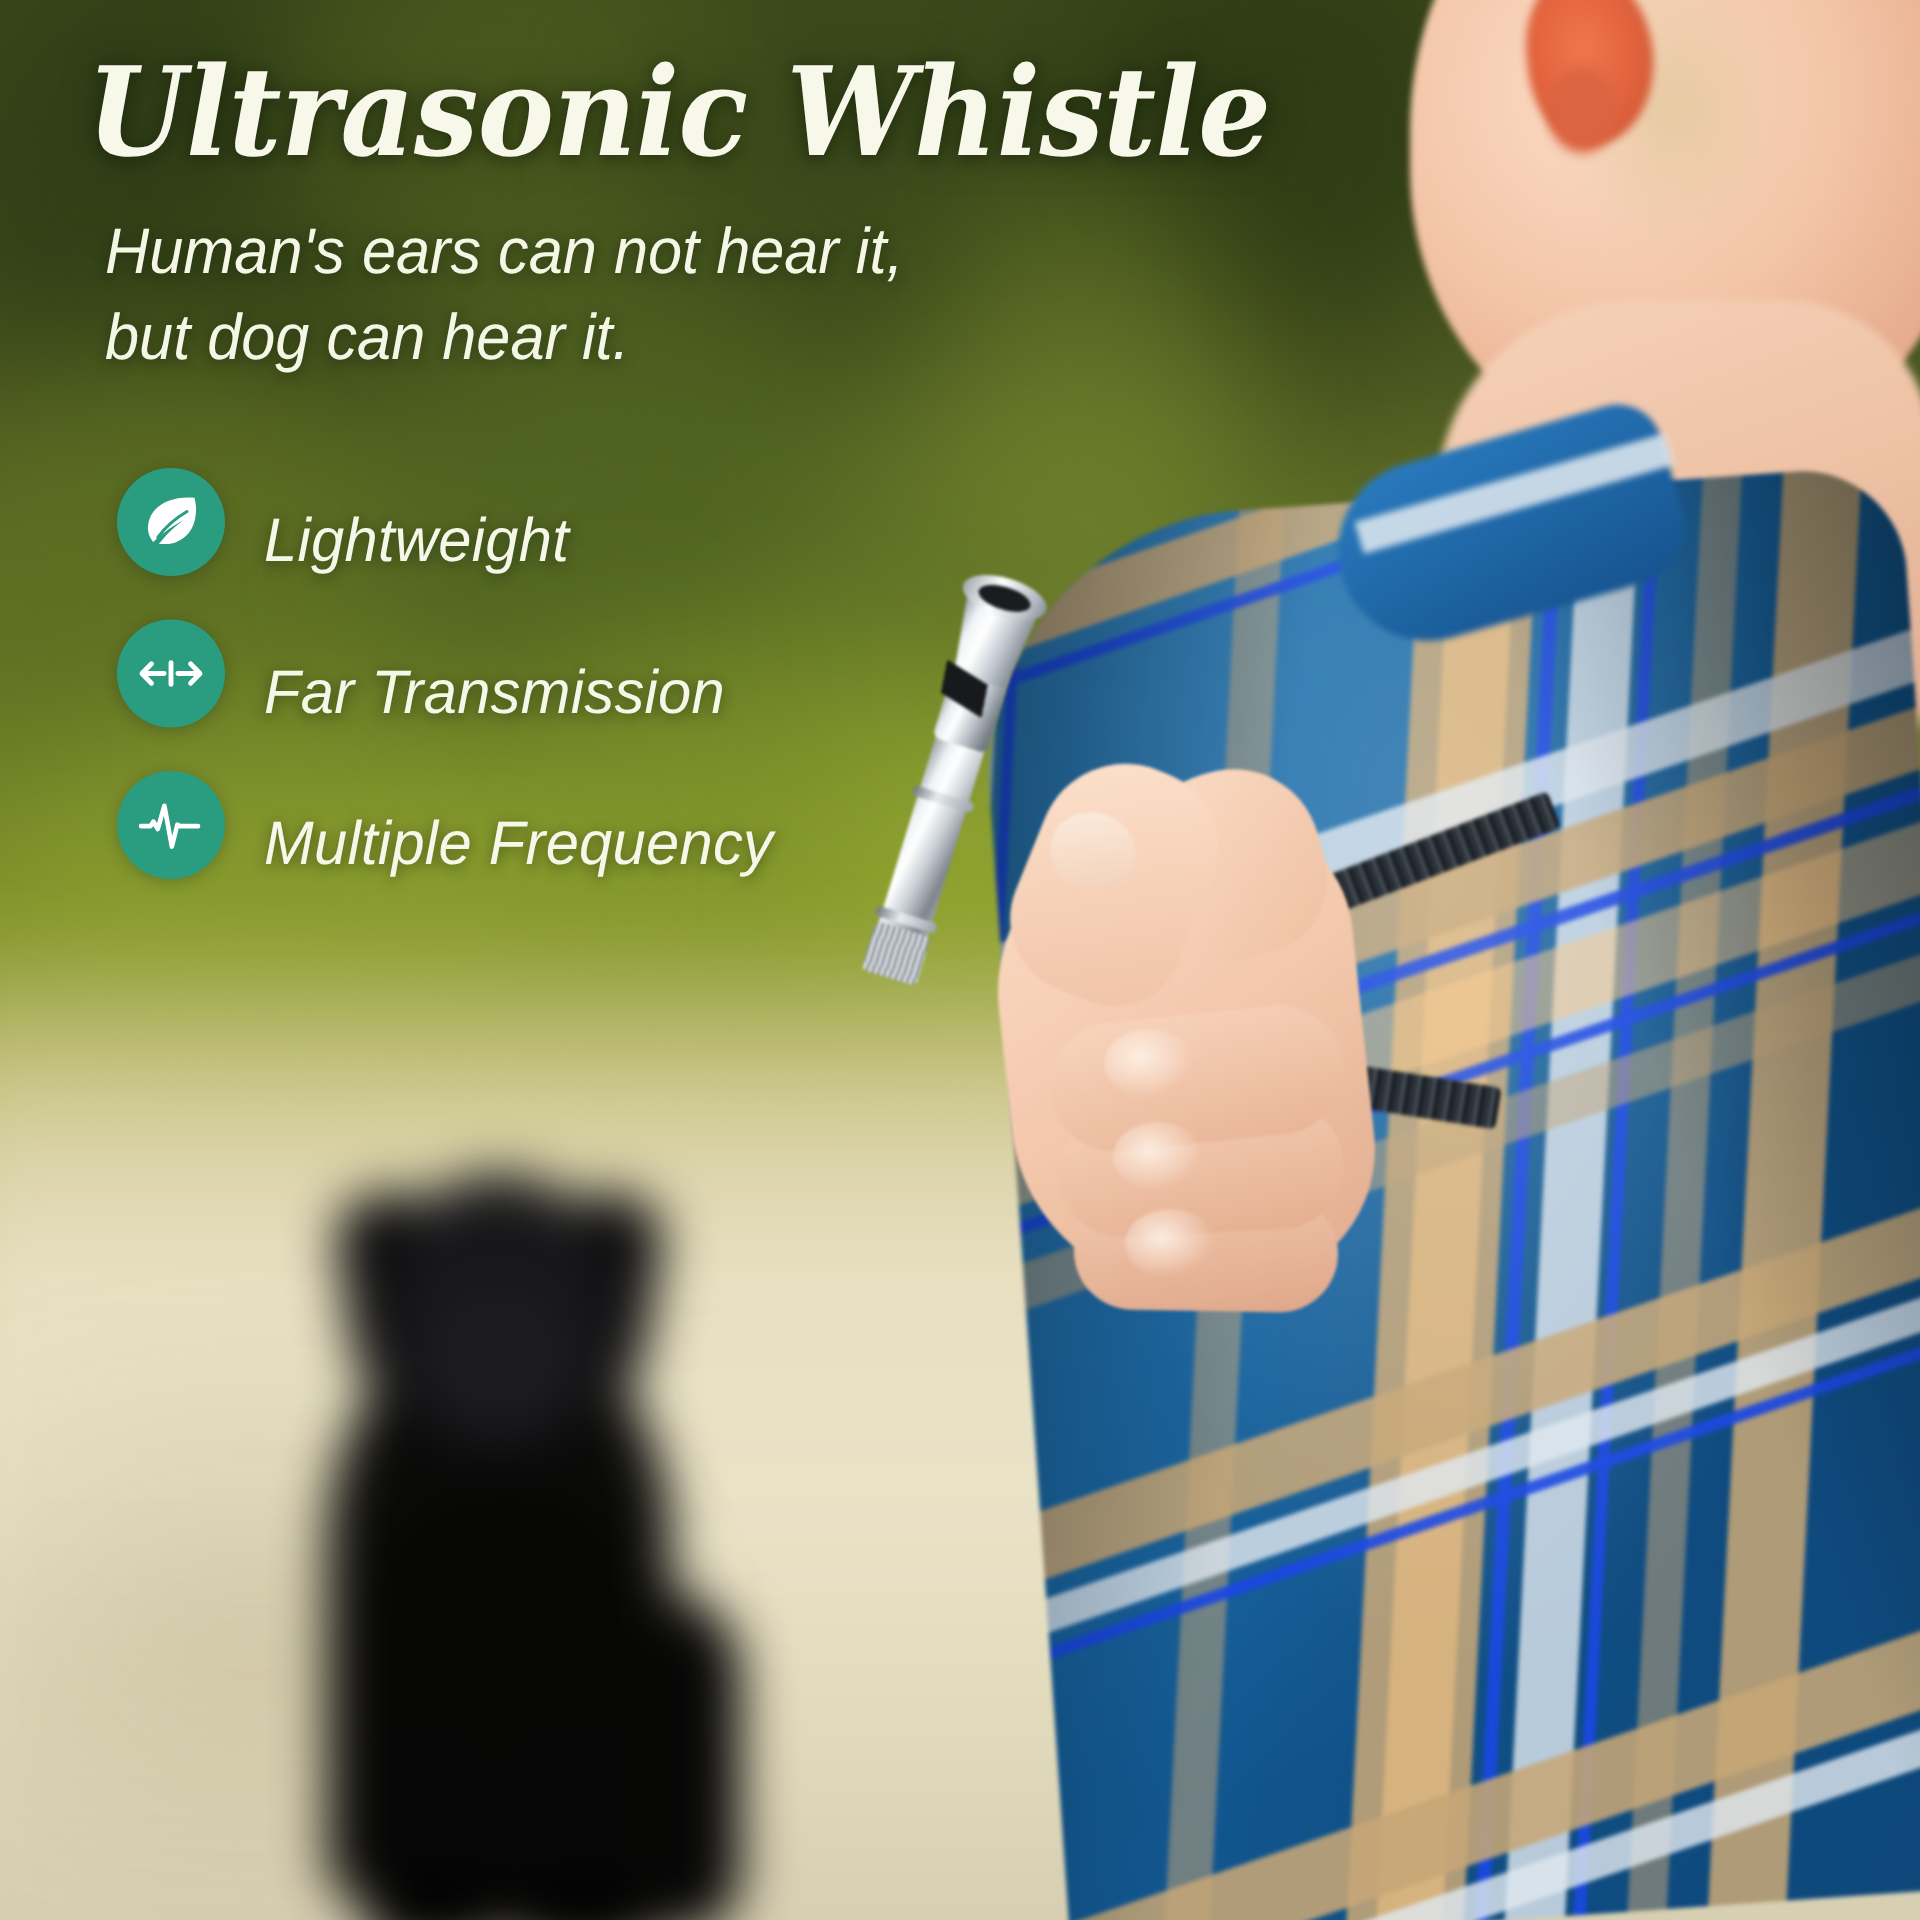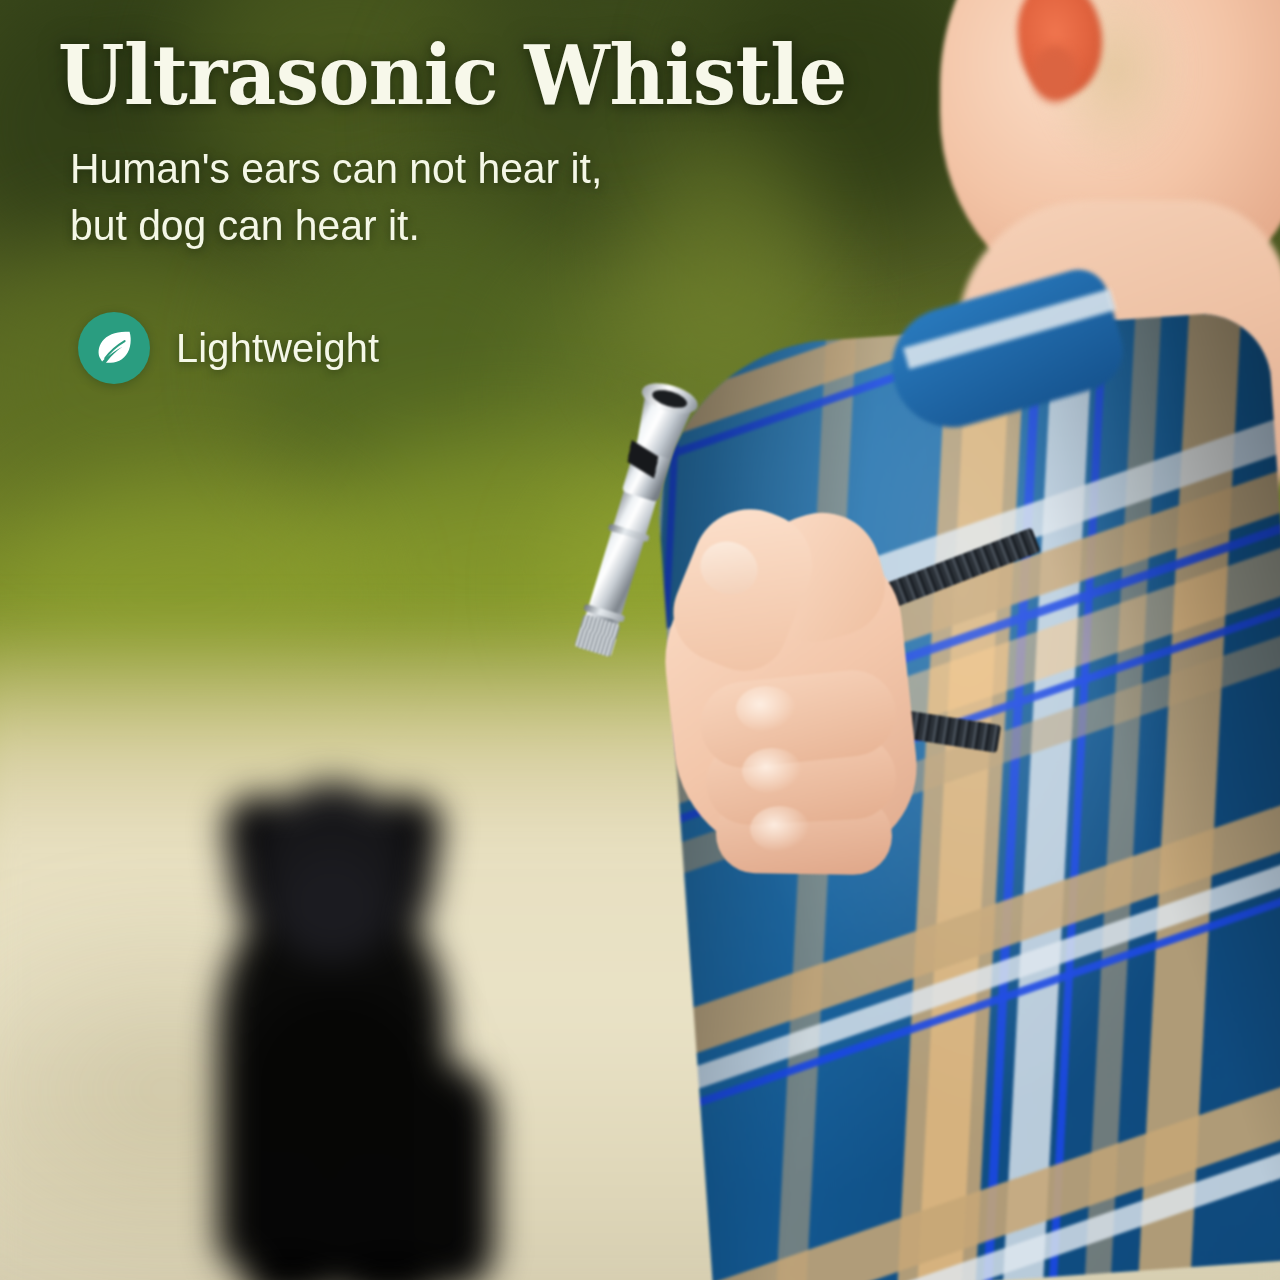--- a/index.html
+++ b/index.html
@@ -303,21 +303,21 @@
     position:absolute;left:8px;top:50px;width:58px;height:46px;
     background:linear-gradient(140deg,#5b646e,#2a3036 55%,#747d87);
     border-radius:10px;transform:rotate(-8deg);
   }
   .clasp-dot{
     position:absolute;left:30px;top:64px;width:15px;height:15px;border-radius:50%;
     background:linear-gradient(140deg,#cfd6dd,#6f777f);
   }
 
   
-  .overlay{position:absolute;inset:0;}
+  .overlay{position:absolute;inset:0;font-style:italic;}
 
   .title{
     position:absolute;left:58px;top:34px;
     font-family:"DejaVu Serif", serif;
     font-weight:700;
     font-size:82px;
     line-height:1;
     letter-spacing:-0.5px;
     color:#f7f8ea;
     transform:scaleX(.93);
@@ -334,21 +334,21 @@
     line-height:1.32;
     color:#f4f7e6;
     transform:scaleX(.95);
     transform-origin:left top;
     text-shadow:0 2px 9px rgba(18,28,8,.5);
   }
   .subtitle div{white-space:nowrap;}
 
   .features{position:absolute;left:78px;top:312px;}
   .feature-row{
-    display:flex;align-items:center;
+    display:flex;align-items:flex-end;
     height:72px;margin-bottom:29px;
   }
   .badge{
     width:72px;height:72px;min-width:72px;border-radius:50%;
     background:#2a9d80;
     display:flex;align-items:center;justify-content:center;
     box-shadow:0 2px 10px rgba(10,40,20,.28);
   }
   .badge svg{display:block;}
   .feature-label{
@@ -493,19 +493,45 @@
           <span>
             <svg width="44" height="44" viewBox="0 0 24 24">
               <path d="M20.5 3.2C13.8 2.6 8.4 4.6 5.6 8.3c-2.3 3.1-2.6 7-1 9.6l.9 1.4 1.2-1.1c.2-.2.5-.4.7-.6 2.4-2.1 5.5-4.3 9.2-6.3-3.3 2.4-6 5-8.1 7.6l-.9 1.1h2.6c1.1 0 2.2-.2 3.2-.5 4.2-1.3 7.1-5.1 7.6-10.1.2-1.8.2-3.7-.5-6.2z" fill="#ffffff"></path>
               <path d="M7.2 17.6c2.6-3.6 6.2-6.8 10.6-9.4" fill="none" stroke="#2a9d80" stroke-width="1.1" stroke-linecap="round"></path>
             </svg>
           </span>
         </div>
         <div class="feature-label">Lightweight</div>
       </div>
 
-
+      <div class="feature-row">
+        <div class="badge">
+          <span>
+            <svg width="46" height="46" viewBox="0 0 24 24">
+              <g fill="none" stroke="#ffffff" stroke-width="1.7" stroke-linecap="round" stroke-linejoin="round">
+                <path d="M9.6 12H2.4"></path>
+                <path d="M5.2 8.6 1.9 12l3.3 3.4"></path>
+                <path d="M14.4 12h7.2"></path>
+                <path d="M18.8 8.6 22.1 12l-3.3 3.4"></path>
+                <path d="M12 8.2v7.6"></path>
+              </g>
+            </svg>
+          </span>
+        </div>
+        <div class="feature-label">Far Transmission</div>
+      </div>
+
+      <div class="feature-row">
+        <div class="badge">
+          <span>
+            <svg width="46" height="46" viewBox="0 0 24 24">
+              <path d="M1.6 12.4h3.3l1-1.6 1.5 2.6 2.3-8.1 2.6 14.2 1.9-7.6 1 .5h6.2" fill="none" stroke="#ffffff" stroke-width="1.6" stroke-linecap="round" stroke-linejoin="round"></path>
+            </svg>
+          </span>
+        </div>
+        <div class="feature-label">Multiple Frequency</div>
+      </div>
 
 
     </div>
   </div>
 
 </div>
 
 </body></html>

